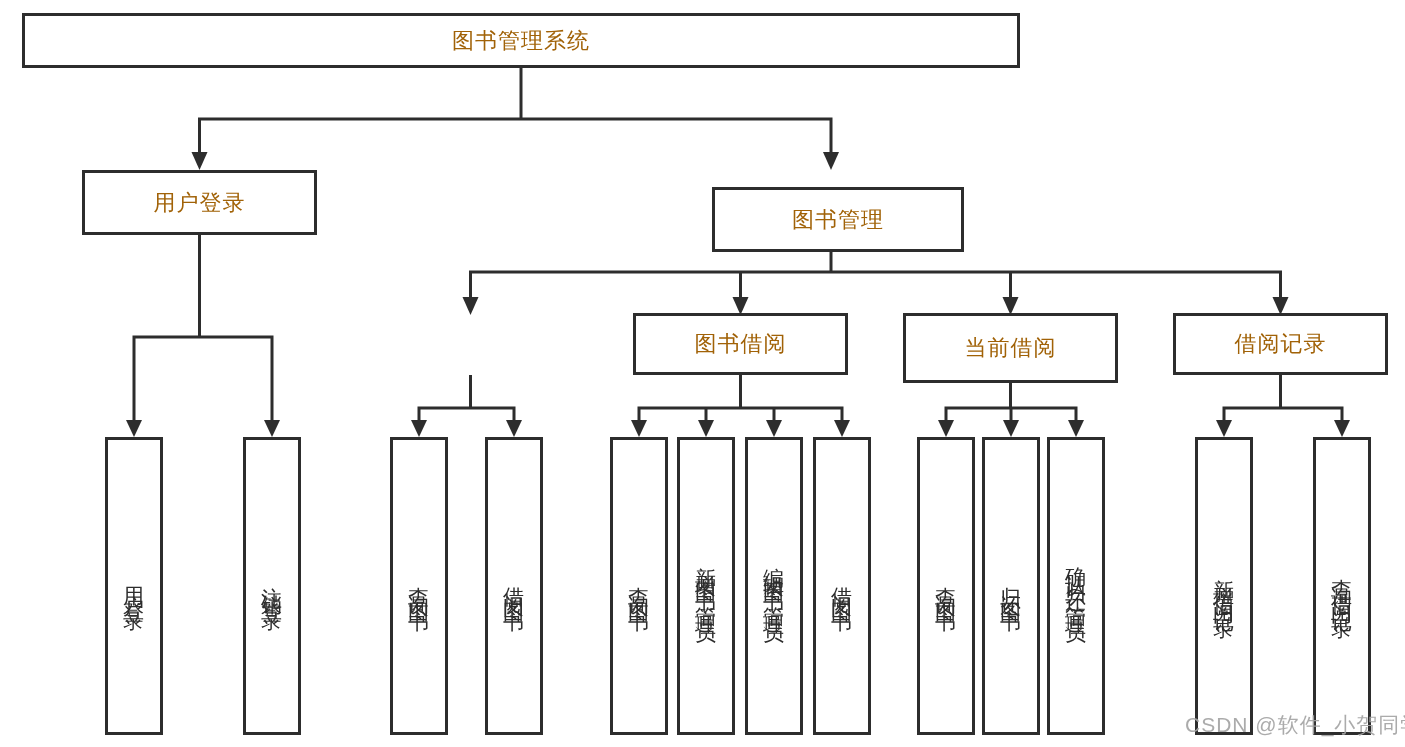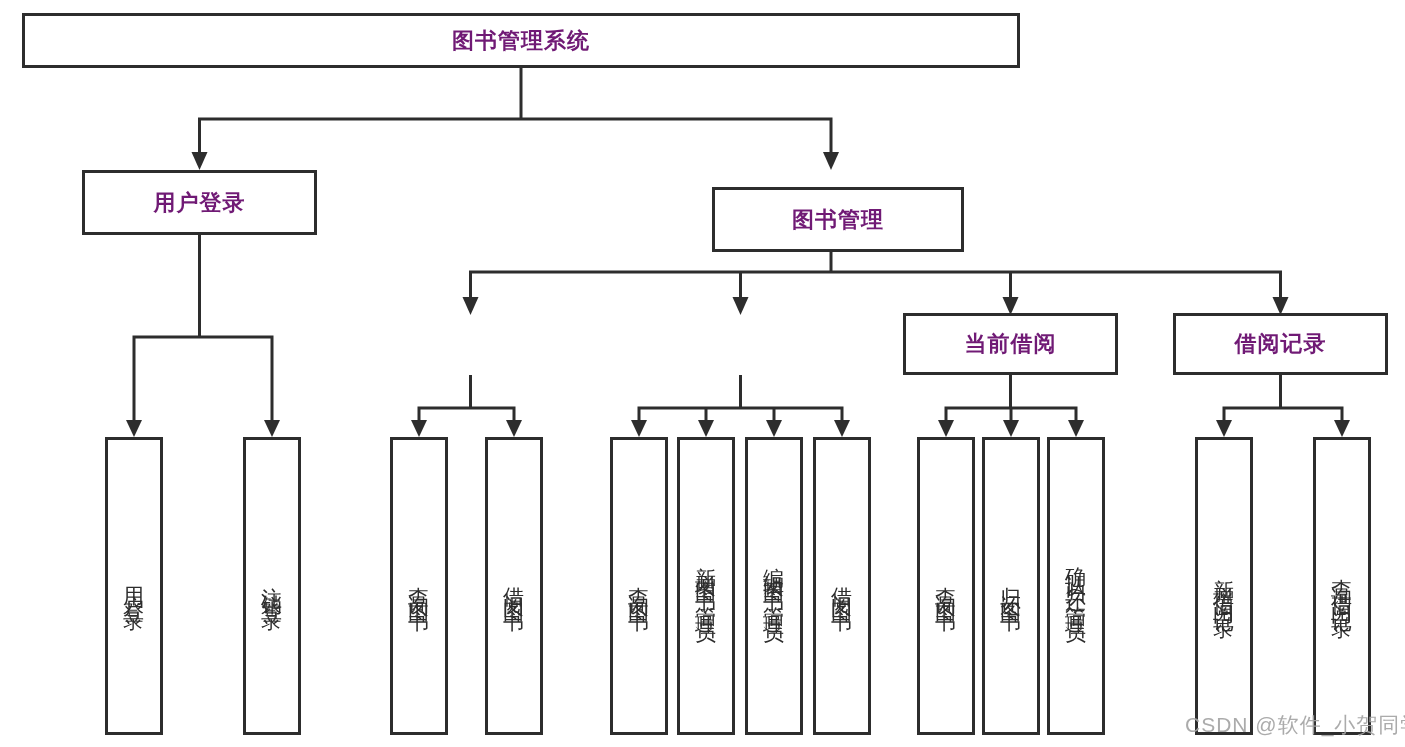--- a/index.html
+++ b/index.html
@@ -13,25 +13,24 @@
   }
   .wires { position: absolute; left: 0; top: 0; z-index: 1; }
   .hbox {
     position: absolute;
     box-sizing: border-box;
     background: #ffffff;
     border: 3px solid #2d2d2d;
     display: flex;
     align-items: center;
     justify-content: center;
-    color: #701a75;
+    color: #a16207;
     font-size: 22px;
     letter-spacing: 1px;
     z-index: 2;
-    font-weight: bold;
   }
   .vbox {
     position: absolute;
     box-sizing: border-box;
     background: #ffffff;
     border: 3px solid #2d2d2d;
     display: flex;
     align-items: center;
     justify-content: center;
     color: #2d2d2d;
@@ -114,21 +113,22 @@
       <polygon points="1216,420 1232,420 1224,437"></polygon>
       <polygon points="1334,420 1350,420 1342,437"></polygon>
     </g>
   </svg>
 
   <div class="hbox" style="left:22px; top:13px; width:998px; height:55px;">图书管理系统</div>
 
   <div class="hbox" style="left:82px; top:170px; width:235px; height:65px;">用户登录</div>
   <div class="hbox" style="left:712px; top:187px; width:252px; height:65px;">图书管理</div>
 
-  <div class="hbox" style="left:903px; top:313px; width:215px; height:62px;">当前借阅</div>
+  <div class="hbox" style="left:633px; top:313px; width:215px; height:62px;">图书借阅</div>
+  <div class="hbox" style="left:903px; top:313px; width:215px; height:70px;">当前借阅</div>
   <div class="hbox" style="left:1173px; top:313px; width:215px; height:62px;">借阅记录</div>
 
   <div class="vbox" style="left:105px; top:437px; width:58px; height:298px;">
     <span>用户登录</span>
   </div>
   <div class="vbox" style="left:243px; top:437px; width:58px; height:298px;">
     <span>注销登录</span>
   </div>
 
   <div class="vbox" style="left:390px; top:437px; width:58px; height:298px;">

